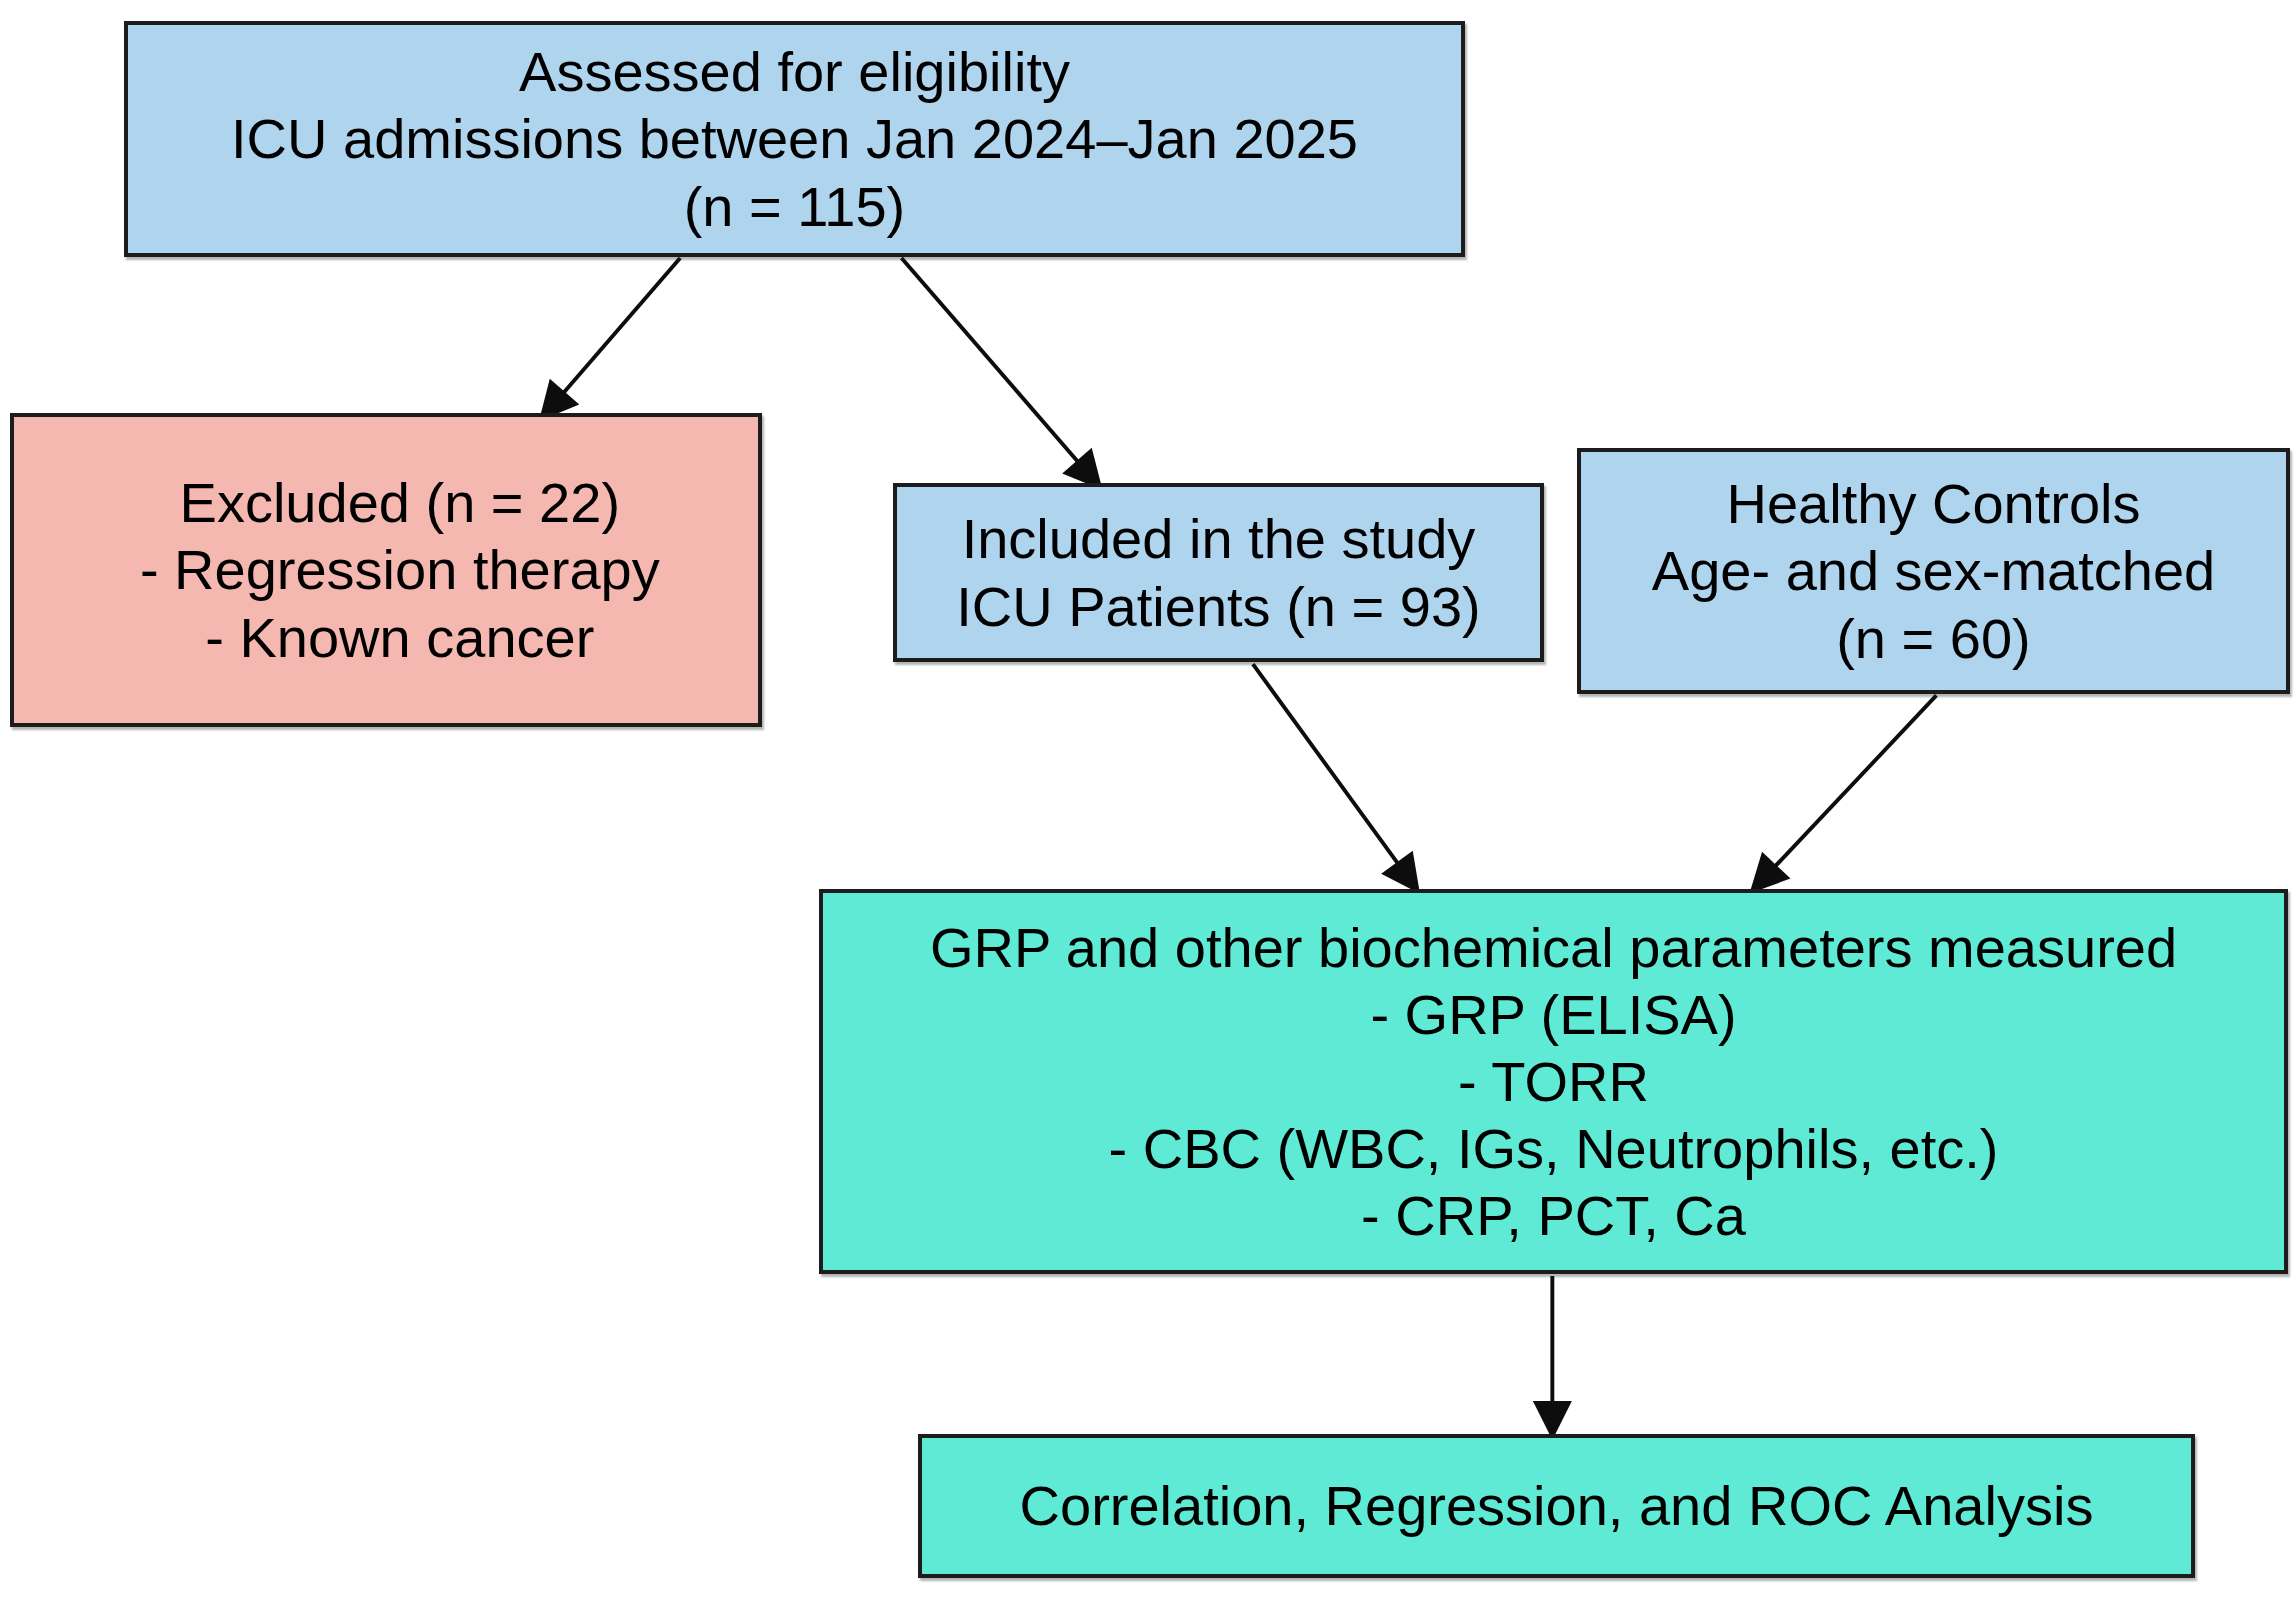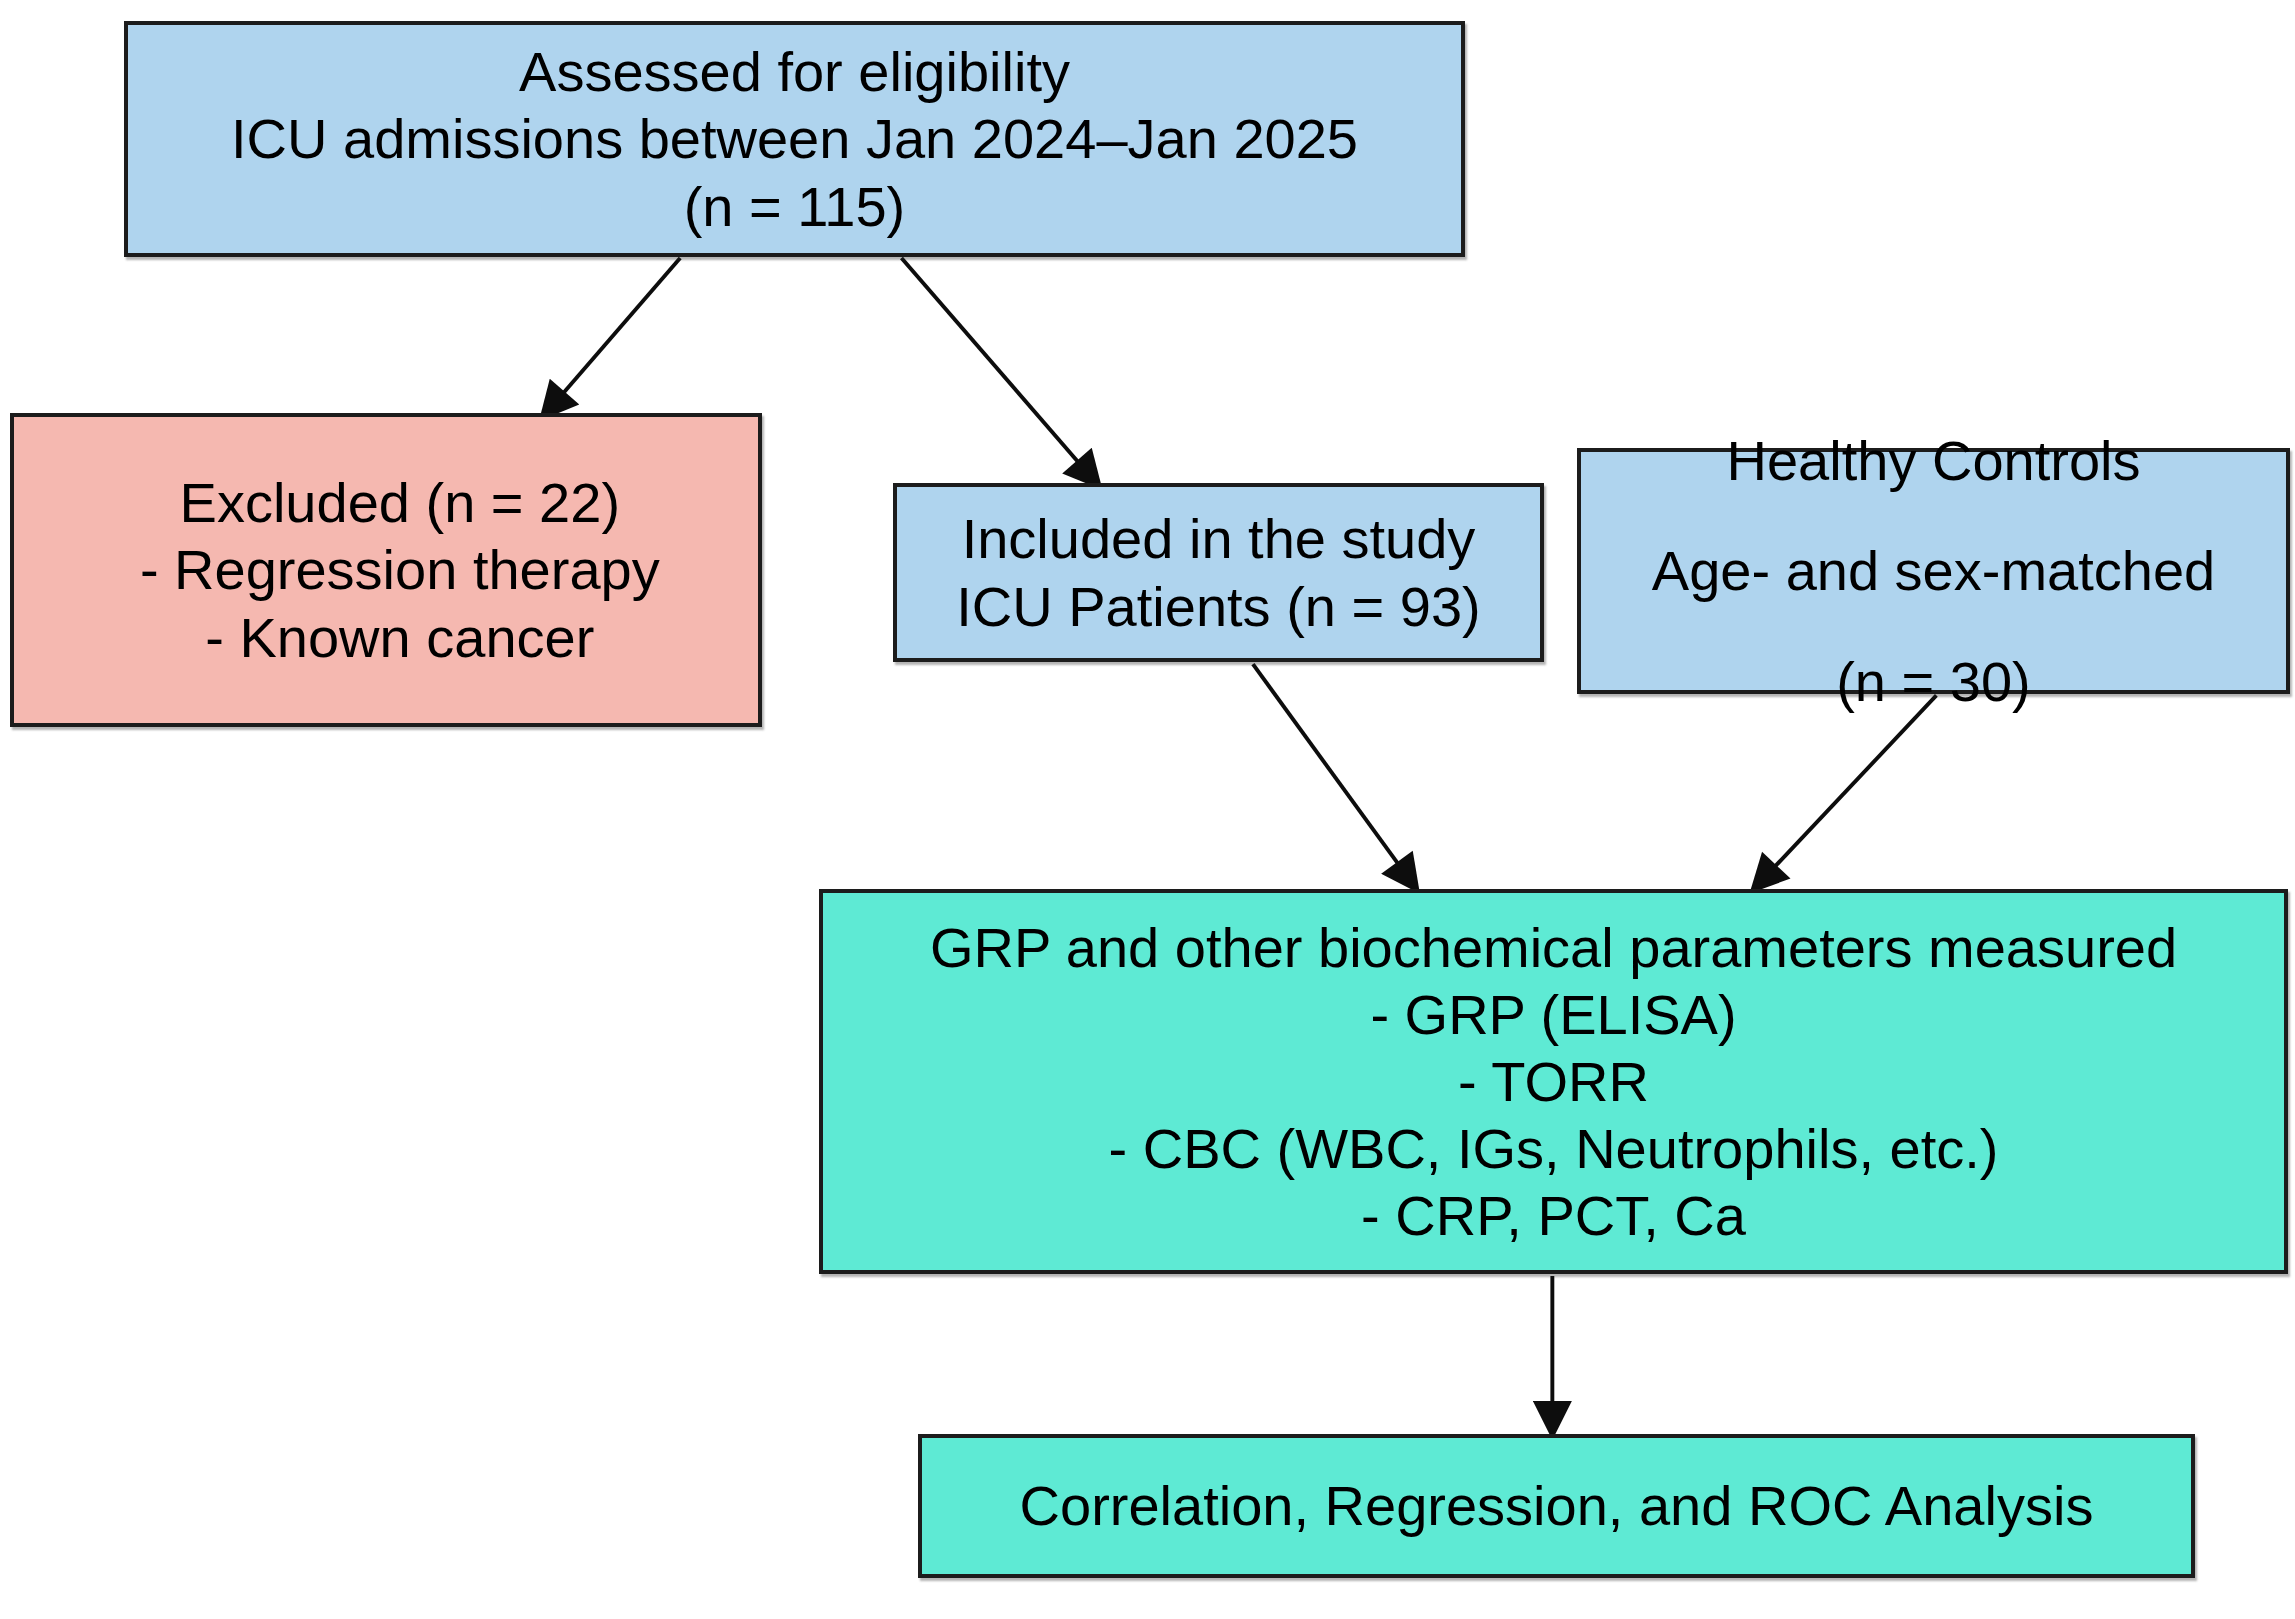--- a/index.html
+++ b/index.html
@@ -45,21 +45,21 @@
   }
   .node .ln { white-space: nowrap; }
   .fill-blue  { background: #afd4ee; }
   .fill-pink  { background: #f5b8b0; }
   .fill-green { background: #5eead4; }
 
   
   #node-assessed  { left: 124px;  top: 21px;   width: 1341px; height: 236px; }
   #node-excluded  { left: 9.8px;   top: 413px;  width: 752px; height: 314px; padding-left: 28px; }
   #node-included  { left: 893px; top: 483px;  width: 651px; height: 179px; }
-  #node-healthy   { left: 1577px; top: 448px;  width: 713px; height: 246px; gap: 43px; }
+  #node-healthy   { left: 1577px; top: 448px;  width: 713px; height: 246px; }
   #node-measured  { left: 819px; top: 889px; width: 1469px; height: 385px; }
   #node-analysis  { left: 918px; top: 1434px; width: 1277px; height: 144px; }
 </style>
 </head>
 <body>
 
 <div class="canvas">
 
   <svg class="arrows" viewBox="0 0 3526 2488" xmlns="http://www.w3.org/2000/svg">
     <defs>
@@ -87,21 +87,21 @@
   </div>
 
   <div class="node fill-blue" id="node-included">
     <div class="ln">Included in the study</div>
     <div class="ln">ICU Patients (n = 93)</div>
   </div>
 
   <div class="node fill-blue" id="node-healthy">
     <div class="ln">Healthy Controls</div>
     <div class="ln">Age- and sex-matched</div>
-    <div class="ln">(n = 30)</div>
+    <div class="ln">(n = 60)</div>
   </div>
 
   <div class="node fill-green" id="node-measured">
     <div class="ln">GRP and other biochemical parameters measured</div>
     <div class="ln">- GRP (ELISA)</div>
     <div class="ln">- TORR</div>
     <div class="ln">- CBC (WBC, IGs, Neutrophils, etc.)</div>
     <div class="ln">- CRP, PCT, Ca</div>
   </div>
 

